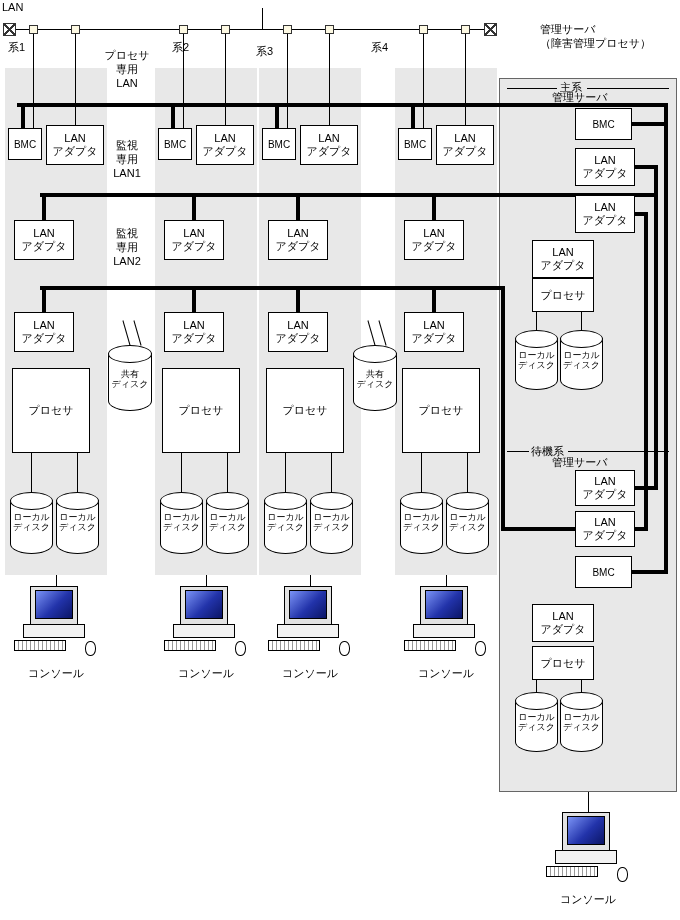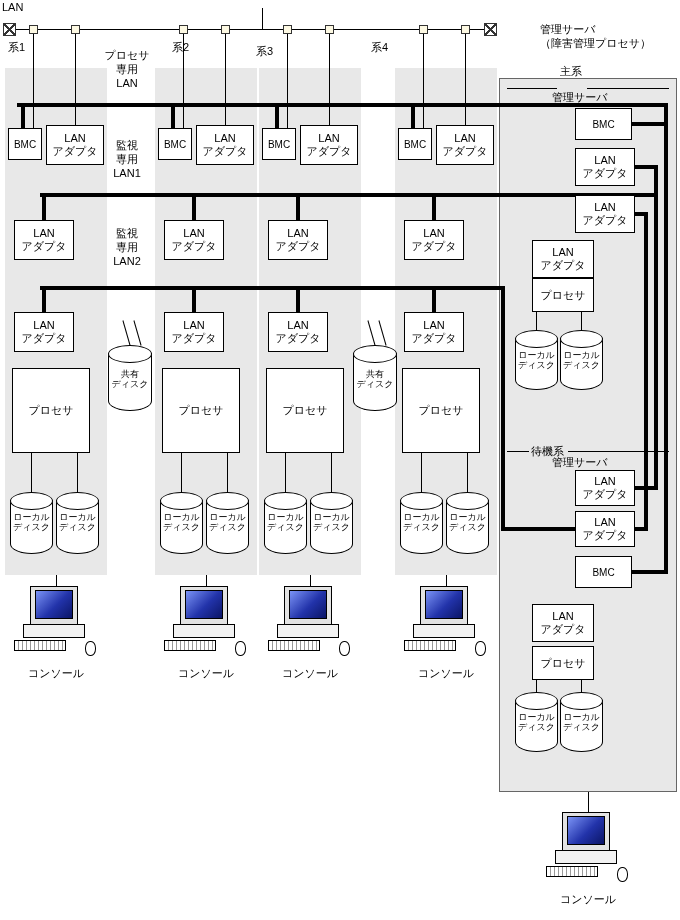--- a/index.html
+++ b/index.html
@@ -295,21 +295,21 @@
   <div class="lbl ctr" style="left:103px;top:138px;width:48px">監視
 専用
 LAN1</div>
   <div class="lbl ctr" style="left:103px;top:226px;width:48px">監視
 専用
 LAN2</div>
   <div class="lbl" style="left:540px;top:22px">管理サーバ</div>
   <div class="lbl" style="left:540px;top:36px">（障害管理プロセサ）</div>
 
   <i class="ln" style="left:507px;top:88px;width:50px;height:1px"></i>
-  <div class="lbl" style="left:560px;top:64px">主系</div>
+  <div class="lbl" style="left:560px;top:80px">主系</div>
   <i class="ln" style="left:587px;top:88px;width:82px;height:1px"></i>
   <div class="lbl" style="left:552px;top:90px">管理サーバ</div>
 
   <i class="ln" style="left:507px;top:451px;width:22px;height:1px"></i>
   <div class="lbl" style="left:531px;top:444px">待機系</div>
   <i class="ln" style="left:568px;top:451px;width:101px;height:1px"></i>
   <div class="lbl" style="left:552px;top:455px">管理サーバ</div>
 
 </div>
 

